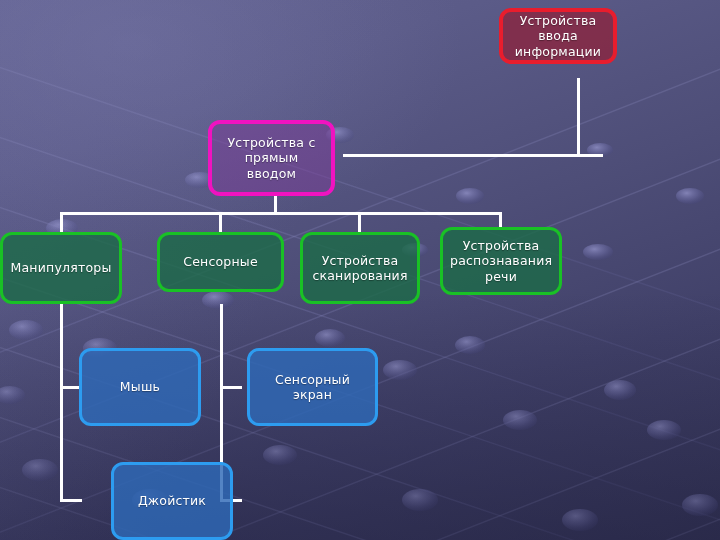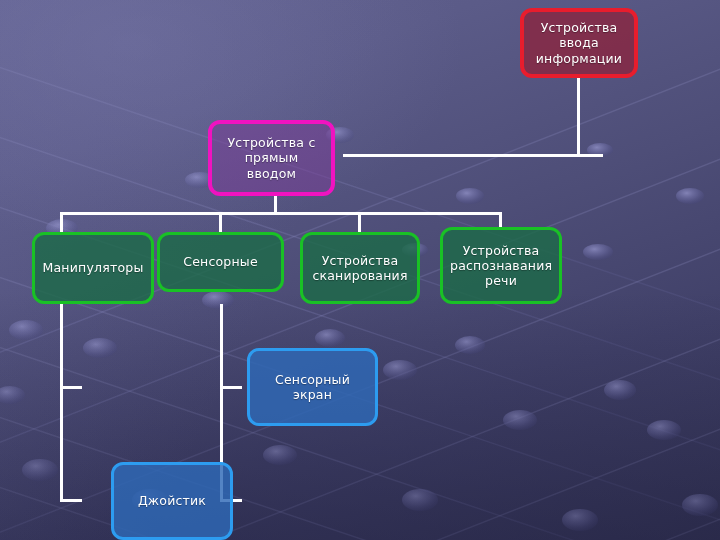--- a/index.html
+++ b/index.html
@@ -171,45 +171,48 @@
   <div class="conn v" style="left:499px; top:212px; height:18px;"></div>
 
   <div class="conn v" style="left:60px; top:304px; height:198px;"></div>
   <div class="conn h" style="left:60px; top:386px; width:22px;"></div>
   <div class="conn h" style="left:60px; top:499px; width:22px;"></div>
 
   <div class="conn v" style="left:220px; top:304px; height:198px;"></div>
   <div class="conn h" style="left:220px; top:386px; width:22px;"></div>
   <div class="conn h" style="left:220px; top:499px; width:22px;"></div>
 
-  <div class="node n-red" style="left:520px; top:8px; width:118px; height:70px;">
+  <div class="node n-red" style="left:499px; top:8px; width:118px; height:56px;">
     <span>Устройства ввода информации</span>
   </div>
 
   <div class="node n-magenta" style="left:208px; top:120px; width:127px; height:76px;">
     <span>Устройства с прямым вводом</span>
   </div>
 
 
-  <div class="node n-green" style="left:0px; top:232px; width:122px; height:72px;margin-left:32px;">
+  <div class="node n-green" style="left:0px; top:232px; width:122px; height:72px;">
     <span>Манипуляторы</span>
   </div>
 
   <div class="node n-green" style="left:157px; top:232px; width:127px; height:60px;">
     <span>Сенсорные</span>
   </div>
 
   <div class="node n-green" style="left:300px; top:232px; width:120px; height:72px;">
     <span>Устройства сканирования</span>
   </div>
 
-  <div class="node n-green" style="left:440px; top:227px; width:122px; height:77px;">
+  <div class="node n-green" style="left:440px; top:227px; width:122px; height:68px;">
     <span>Устройства распознавания речи</span>
   </div>
 
+  <div class="node n-blue" style="left:79px; top:348px; width:122px; height:78px;">
+    <span>Мышь</span>
+  </div>
 
   <div class="node n-blue" style="left:247px; top:348px; width:131px; height:78px;">
     <span>Сенсорный экран</span>
   </div>
 
   <div class="node n-blue" style="left:79px; top:462px; width:122px; height:78px;margin-left:32px;">
     <span>Джойстик</span>
   </div>
 
 

